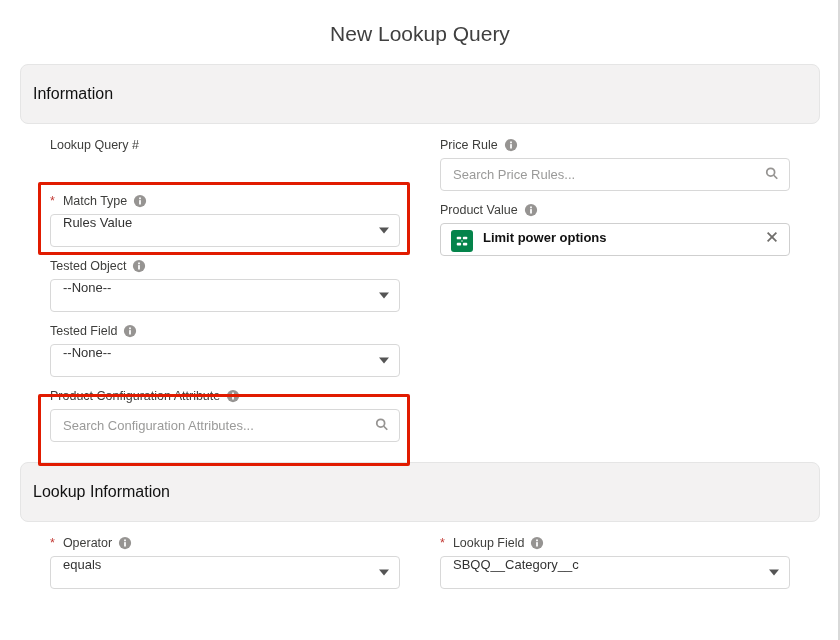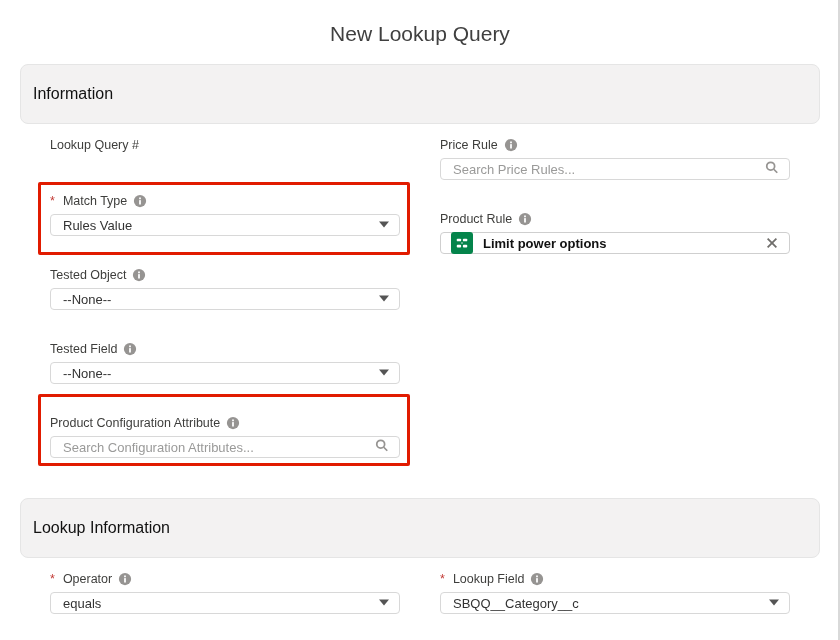--- a/index.html
+++ b/index.html
@@ -37,21 +37,21 @@
   }
   .columns {
     display: flex;
     gap: 40px;
   }
   .col {
     flex: 1;
     min-width: 0;
   }
   .field {
-    margin-bottom: 32px;
+    margin-bottom: 12px;
   }
   .field-label {
     display: flex;
     align-items: center;
     gap: 6px;
     font-size: 12.5px;
     color: #3e3e3c;
     margin-bottom: 6px;
   }
   .required-star {
@@ -66,23 +66,22 @@
     justify-content: center;
   }
   .info-icon svg { width: 14px; height: 14px; fill: #969492; }
   .select-control, .text-input, .search-input, .pill-box {
     width: 100%;
     border: 1px solid #d8d8d8;
     border-radius: 4px;
     background: #fff;
     font-size: 13px;
     color: #333;
-    height: 22px;
+    height: 33px;
     display: flex;
-    align-items: center;
     padding: 0 12px;
     position: relative;
   }
   .select-control .caret {
     position: absolute;
     right: 10px;
     top: 50%;
     transform: translateY(-50%);
     pointer-events: none;
   }
@@ -261,21 +260,21 @@
             <input type="text" placeholder="Search Price Rules..." style="">
             <span class="search-glyph"><svg viewBox="0 0 16 16">
                   <circle cx="6.5" cy="6.5" r="4.5" fill="none" stroke="#969492" stroke-width="2"></circle>
                   <line x1="10" y1="10" x2="14" y2="14" stroke="#969492" stroke-width="2"></line>
                 </svg></span>
           </div>
         </div>
 
         <div class="field">
           <div class="field-label">
-            <span>Product Rule</span>
+            <span>Product Value</span>
             <span class="info-icon">
                 <svg viewBox="0 0 16 16">
                   <circle cx="8" cy="8" r="7"></circle>
                   <rect x="7" y="7" width="2" height="5" fill="#fff"></rect>
                   <rect x="7" y="4" width="2" height="2" fill="#fff"></rect>
                 </svg>
               </span>
           </div>
           <div class="pill-box">
             <span class="pill-icon">

